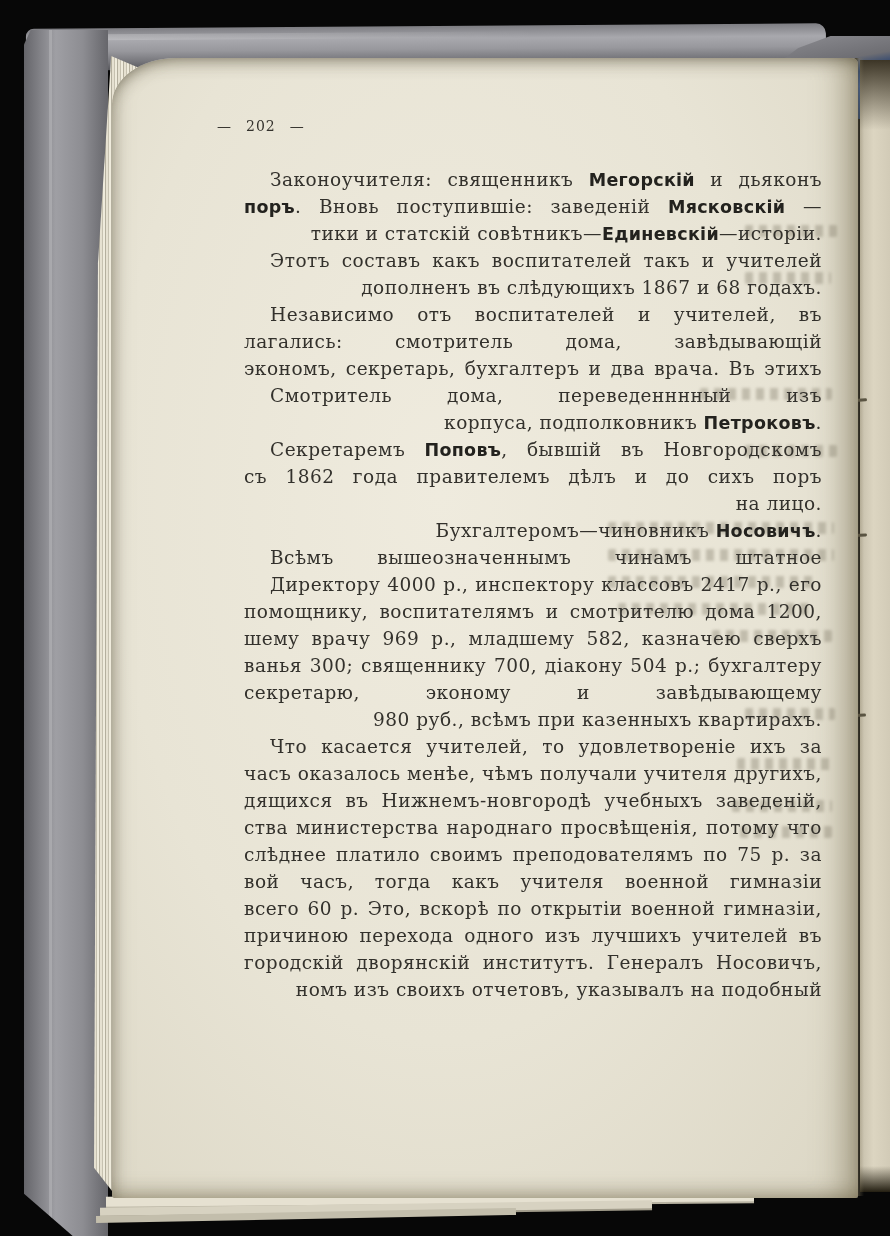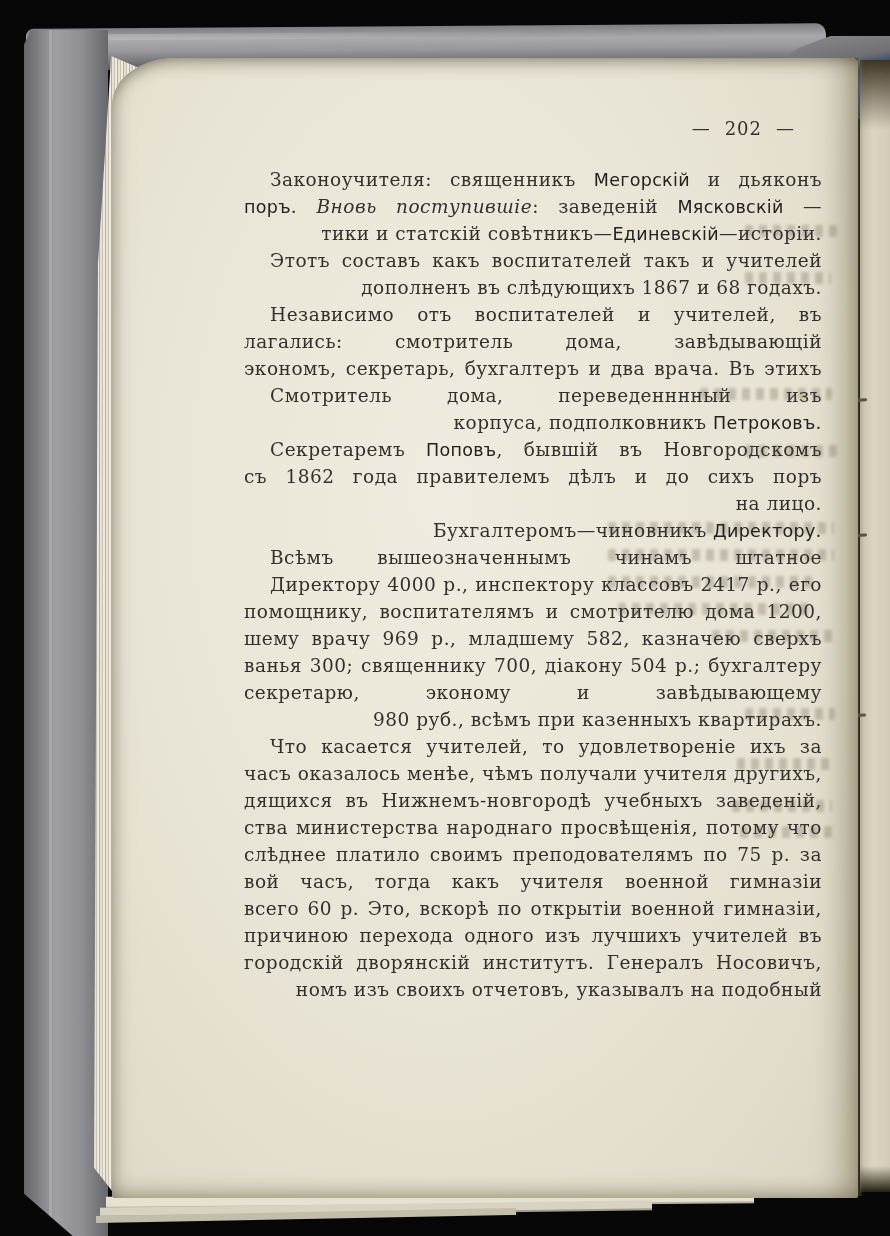--- a/index.html
+++ b/index.html
@@ -49,32 +49,32 @@
   
   .page{position:absolute;left:112px;top:58px;width:746px;height:1140px;
     background-color:#e9e5d6;
     background-image:radial-gradient(ellipse at 44% 38%,#efebde 0%,#e8e4d5 55%,#dbd6c4 100%);
     border-radius:64px 6px 2px 2px / 46px 6px 2px 2px;
     box-shadow:inset 0 12px 20px -14px rgba(70,63,44,.85),
                inset -30px 0 34px -20px rgba(105,95,65,.60),
                inset 0 -16px 20px -13px rgba(105,95,65,.55),
                inset 16px 0 18px -13px rgba(130,124,104,.55);}
 
-  .page-header{position:absolute;left:105px;top:60px;width:578px;text-align:right;
-    font-size:18px;color:#33312c;letter-spacing:1px;}
+  .page-header{position:absolute;left:105px;top:60px;width:578px;text-align:left;
+    font-size:14px;color:#33312c;letter-spacing:1px;}
   .page-header .num{margin:0 14px;}
 
   .text-block{position:absolute;left:132px;top:108px;width:578px;color:#33312c;
     font-size:18.5px;line-height:27px;letter-spacing:.5px;}
   .line{height:27px;overflow:hidden;text-align:right;}
   .line.jst{text-align:justify;text-align-last:justify;}
   .line.ind{padding-left:26px;}
-  .bold-name{font-family:"DejaVu Sans","Liberation Sans",sans-serif;font-weight:normal;
+  .bold-name{font-family:"DejaVu Sans","Liberation Sans",sans-serif;font-weight:bold;
     font-size:17.5px;color:#23221e;letter-spacing:.3px;}
-  .ital{font-style:italic;}
+  .ital{}
 
   
   .ghost{position:absolute;height:12px;border-radius:2px;opacity:.38;filter:blur(1.4px);
     background:repeating-linear-gradient(90deg,#837d6b 0 8px,rgba(0,0,0,0) 8px 14px);}
 </style>
 </head>
 <body>
 
 <div class="scene">
 
@@ -120,21 +120,21 @@
         <div class="line ind jst"><span>Этотъ составъ какъ воспитателей такъ и учителей былъ</span></div>
         <div class="line"><span>дополненъ въ слѣдующихъ 1867 и 68 годахъ.</span></div>
         <div class="line ind jst"><span>Независимо отъ воспитателей и учителей, въ гимназіи по-</span></div>
         <div class="line jst"><span>лагались: смотритель дома, завѣдывающій обмундированіемъ,</span></div>
         <div class="line jst"><span>экономъ, секретарь, бухгалтеръ и два врача. Въ этихъ долж-</span></div>
         <div class="line ind jst"><span>Смотритель дома, переведенннный изъ Новгородскаго</span></div>
         <div class="line"><span>корпуса, подполковникъ </span><span class="bold-name">Петроковъ</span><span>.</span></div>
         <div class="line ind jst"><span>Секретаремъ </span><span class="bold-name">Поповъ</span><span>, бывшій въ Новгородскомъ корпусѣ</span></div>
         <div class="line jst"><span>съ 1862 года правителемъ дѣлъ и до сихъ поръ состоящій</span></div>
         <div class="line"><span>на лицо.</span></div>
-        <div class="line ind"><span>Бухгалтеромъ—чиновникъ </span><span class="bold-name">Директору</span><span>.</span></div>
+        <div class="line ind"><span>Бухгалтеромъ—чиновникъ </span><span class="bold-name">Носовичъ</span><span>.</span></div>
         <div class="line ind jst"><span>Всѣмъ вышеозначеннымъ чинамъ штатное жалованье по</span></div>
         <div class="line ind jst"><span>Директору 4000 р., инспектору классовъ 2417 р., его</span></div>
         <div class="line jst"><span>помощнику, воспитателямъ и смотрителю дома 1200, стар-</span></div>
         <div class="line jst"><span>шему врачу 969 р., младшему 582, казначею сверхъ жало-</span></div>
         <div class="line jst"><span>ванья 300; священнику 700, діакону 504 р.; бухгалтеру и</span></div>
         <div class="line jst"><span>секретарю, эконому и завѣдывающему обмундированіемъ по</span></div>
         <div class="line"><span>980 руб., всѣмъ при казенныхъ квартирахъ.</span></div>
         <div class="line ind jst"><span>Что касается учителей, то удовлетвореніе ихъ за годовой</span></div>
         <div class="line jst"><span>часъ оказалось менѣе, чѣмъ получали учителя другихъ, нахо-</span></div>
         <div class="line jst"><span>дящихся въ Нижнемъ-новгородѣ учебныхъ заведеній, вѣдом-</span></div>

